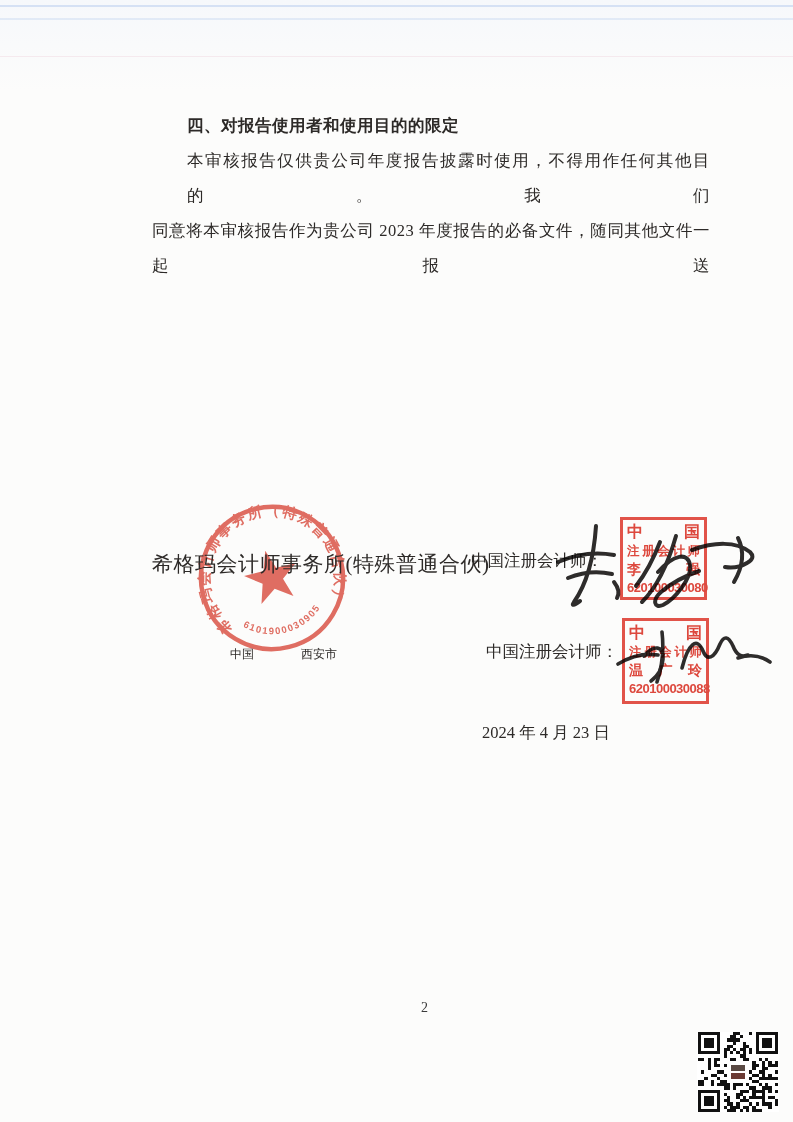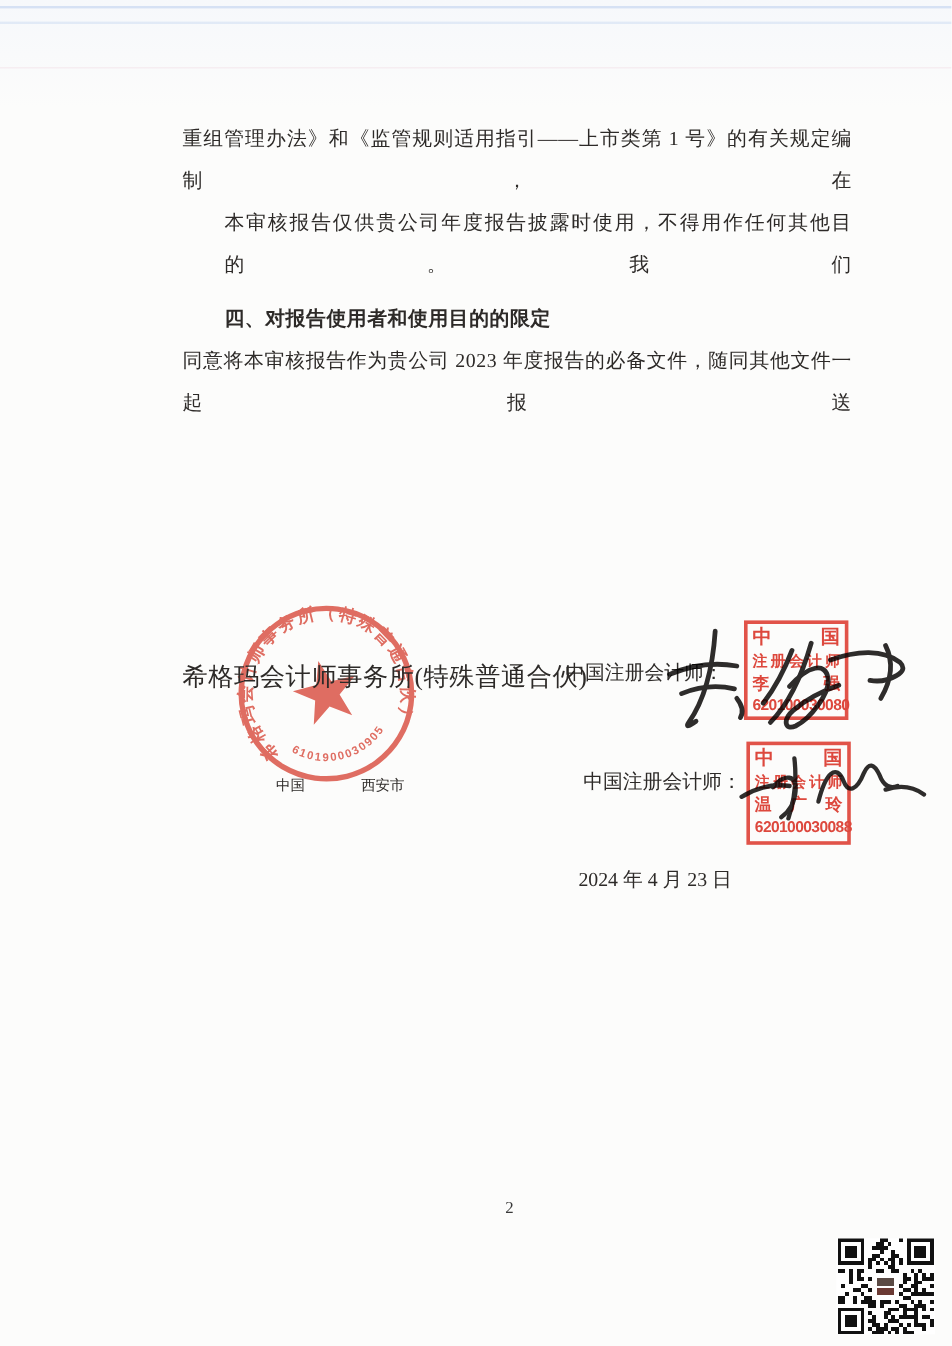--- a/index.html
+++ b/index.html
@@ -58,23 +58,22 @@
 </style>
 </head>
 <body>
 
 <div class="page">
   <div class="scan-line l1"></div>
   <div class="scan-line l2"></div>
   <div class="scan-line l3"></div>
 
   <div class="text-block">
-    <div class="line j">重组管理办法》和《监管规则适用指引——上市类第 1 号》的有关规定编制，在</div>
+    <div class="line heading indent">四、对报告使用者和使用目的的限定</div>
     <div class="line j indent">本审核报告仅供贵公司年度报告披露时使用，不得用作任何其他目的。我们</div>
-    <div class="line heading indent">四、对报告使用者和使用目的的限定</div>
     <div class="line j">同意将本审核报告作为贵公司 2023 年度报告的必备文件，随同其他文件一起报送</div>
   </div>
 
   <div class="sign-area">
 
     <svg class="seal-svg" viewBox="-82 -82 164 164">
       <g transform="rotate(-14)" opacity="0.82" fill="#dc4f41" stroke="none">
         <circle r="71" fill="none" stroke="#dc4f41" stroke-width="4.5"></circle>
         <polygon points="0,-28 6.5,-8.9 26.6,-8.7 10.5,3.4 16.5,22.7 0,11 -16.5,22.7 -10.5,3.4 -26.6,-8.7 -6.5,-8.9"></polygon>
         <defs>

